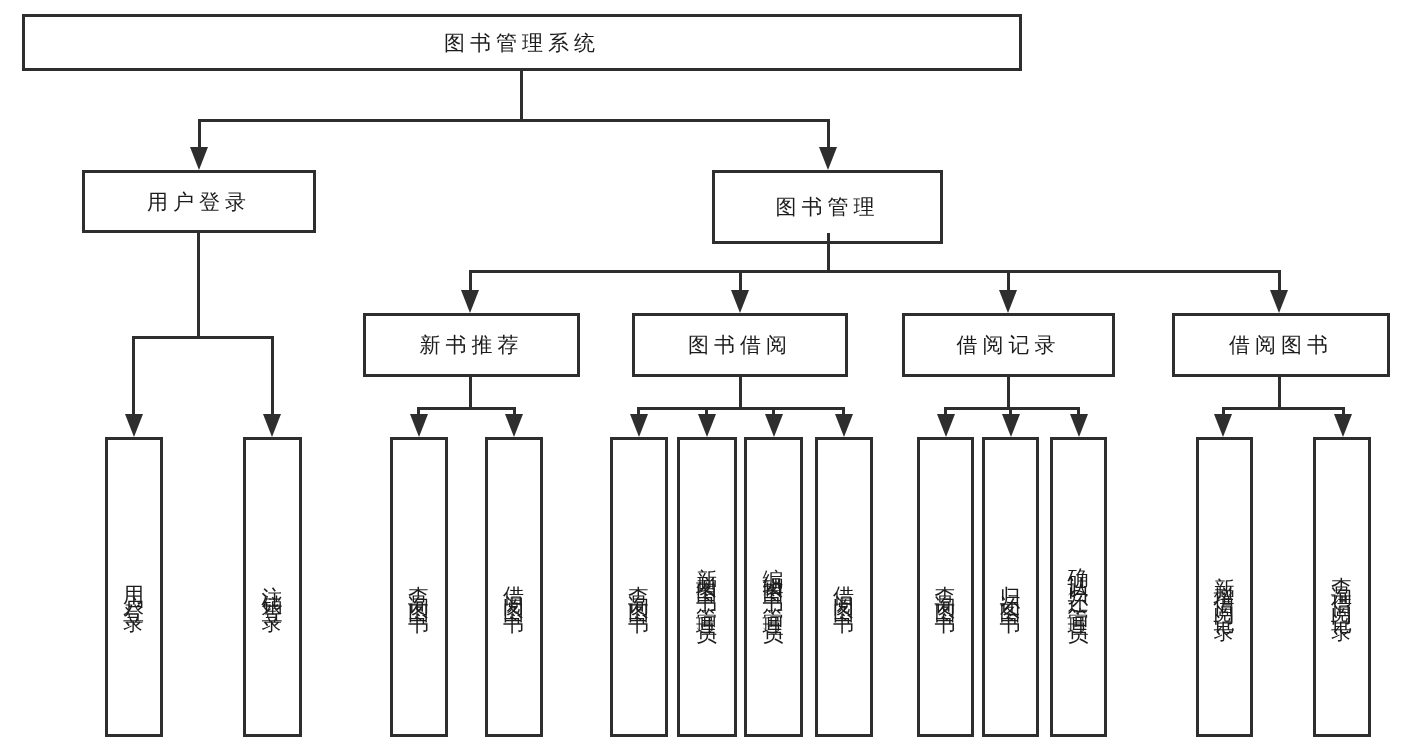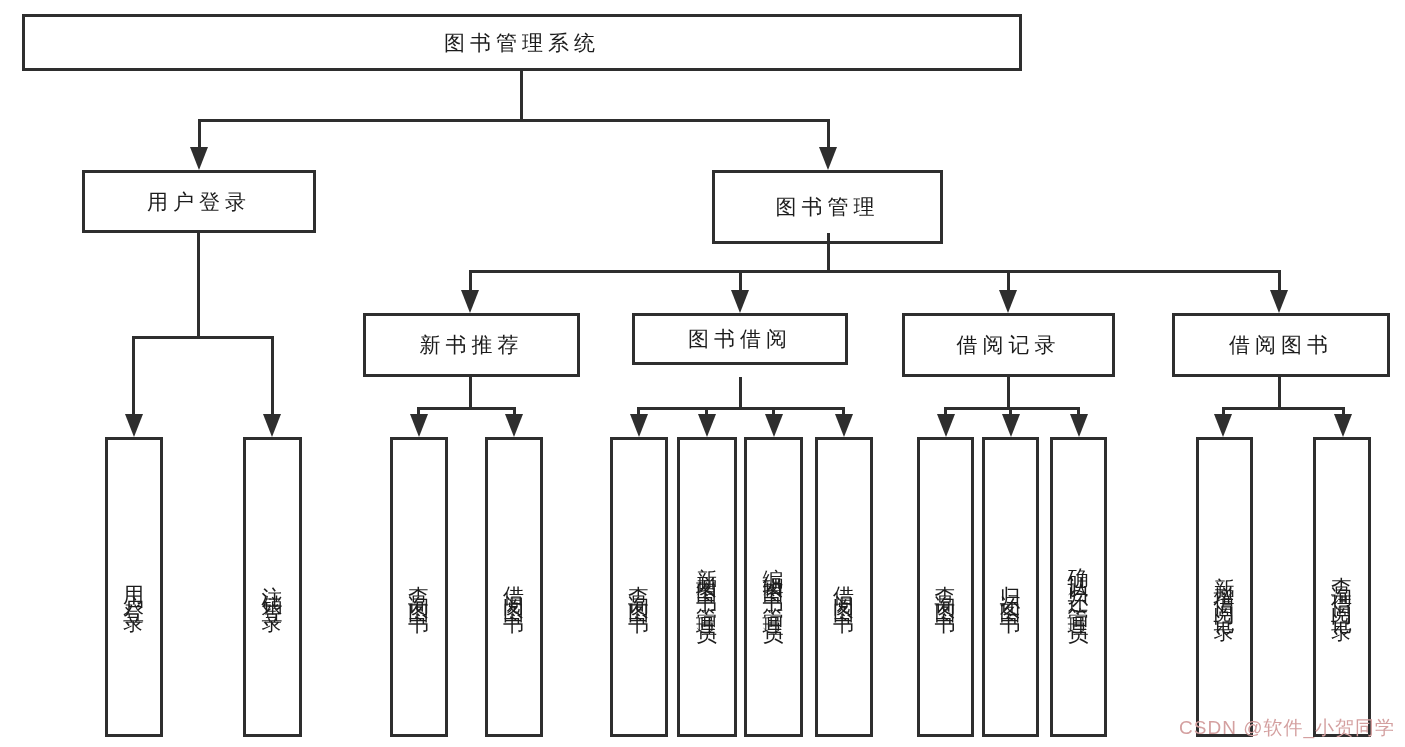--- a/index.html
+++ b/index.html
@@ -79,21 +79,21 @@
   <div class="vl" style="left:469px;top:270px;height:21px;"></div>
   <div class="ah" style="left:461px;top:290px;"></div>
   <div class="vl" style="left:739px;top:270px;height:21px;"></div>
   <div class="ah" style="left:731px;top:290px;"></div>
   <div class="vl" style="left:1007px;top:270px;height:21px;"></div>
   <div class="ah" style="left:999px;top:290px;"></div>
   <div class="vl" style="left:1278px;top:270px;height:21px;"></div>
   <div class="ah" style="left:1270px;top:290px;"></div>
 
   <div class="node h-node" style="left:363px;top:313px;width:217px;height:64px;">新书推荐</div>
-  <div class="node h-node" style="left:632px;top:313px;width:216px;height:52px;">图书借阅</div>
+  <div class="node h-node" style="left:632px;top:313px;width:216px;height:64px;">图书借阅</div>
   <div class="node h-node" style="left:902px;top:313px;width:213px;height:64px;">借阅记录</div>
   <div class="node h-node" style="left:1172px;top:313px;width:218px;height:64px;">借阅图书</div>
 
   <div class="vl" style="left:469px;top:377px;height:30px;"></div>
   <div class="hl" style="left:418px;top:407px;width:97px;"></div>
   <div class="vl" style="left:417px;top:407px;height:8px;"></div>
   <div class="ah" style="left:410px;top:414px;"></div>
   <div class="vl" style="left:513px;top:407px;height:8px;"></div>
   <div class="ah" style="left:505px;top:414px;"></div>
 
@@ -135,15 +135,14 @@
   <div class="node v-node tight" style="left:744px;top:437px;width:59px;height:300px;">编辑图书（管理员）</div>
   <div class="node v-node" style="left:815px;top:437px;width:58px;height:300px;">借阅图书</div>
 
   <div class="node v-node" style="left:917px;top:437px;width:57px;height:300px;">查询图书</div>
   <div class="node v-node" style="left:982px;top:437px;width:57px;height:300px;">归还图书</div>
   <div class="node v-node tight" style="left:1050px;top:437px;width:57px;height:300px;">确认归还（管理员）</div>
 
   <div class="node v-node" style="left:1196px;top:437px;width:57px;height:300px;">新增借阅记录</div>
   <div class="node v-node" style="left:1313px;top:437px;width:58px;height:300px;">查询借阅记录</div>
 
-  <div class="watermark">CSDN @软件_小贺同学</div>
 
 </div>
 
 </body></html>

